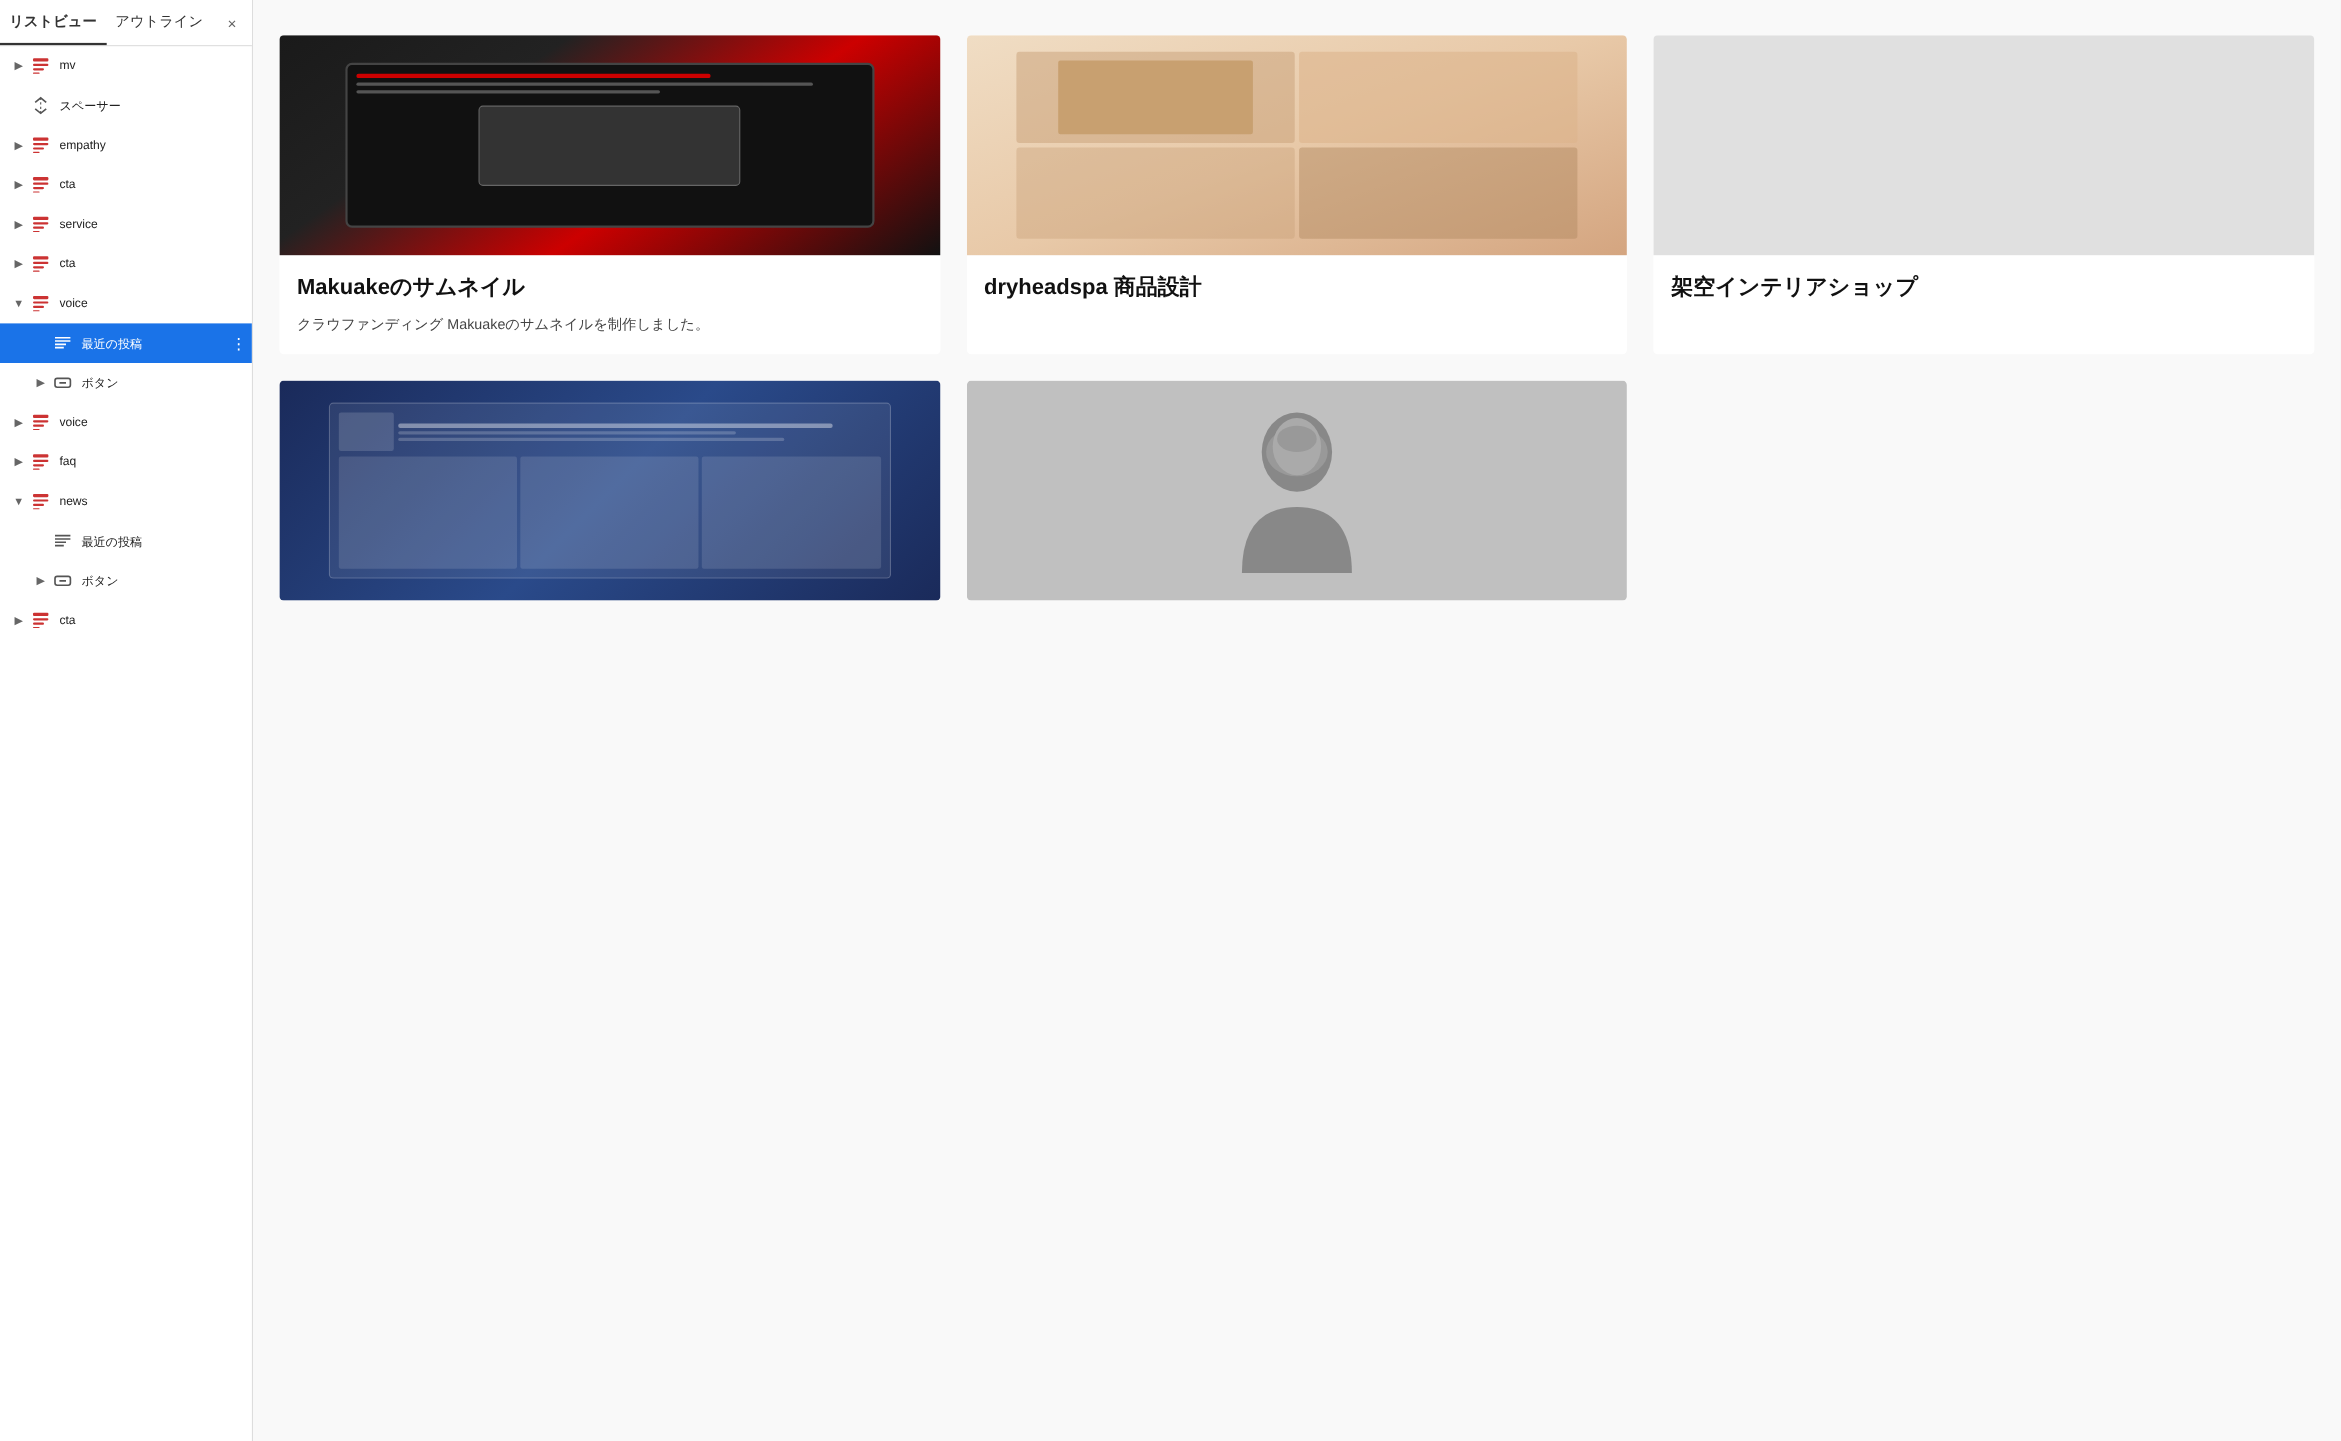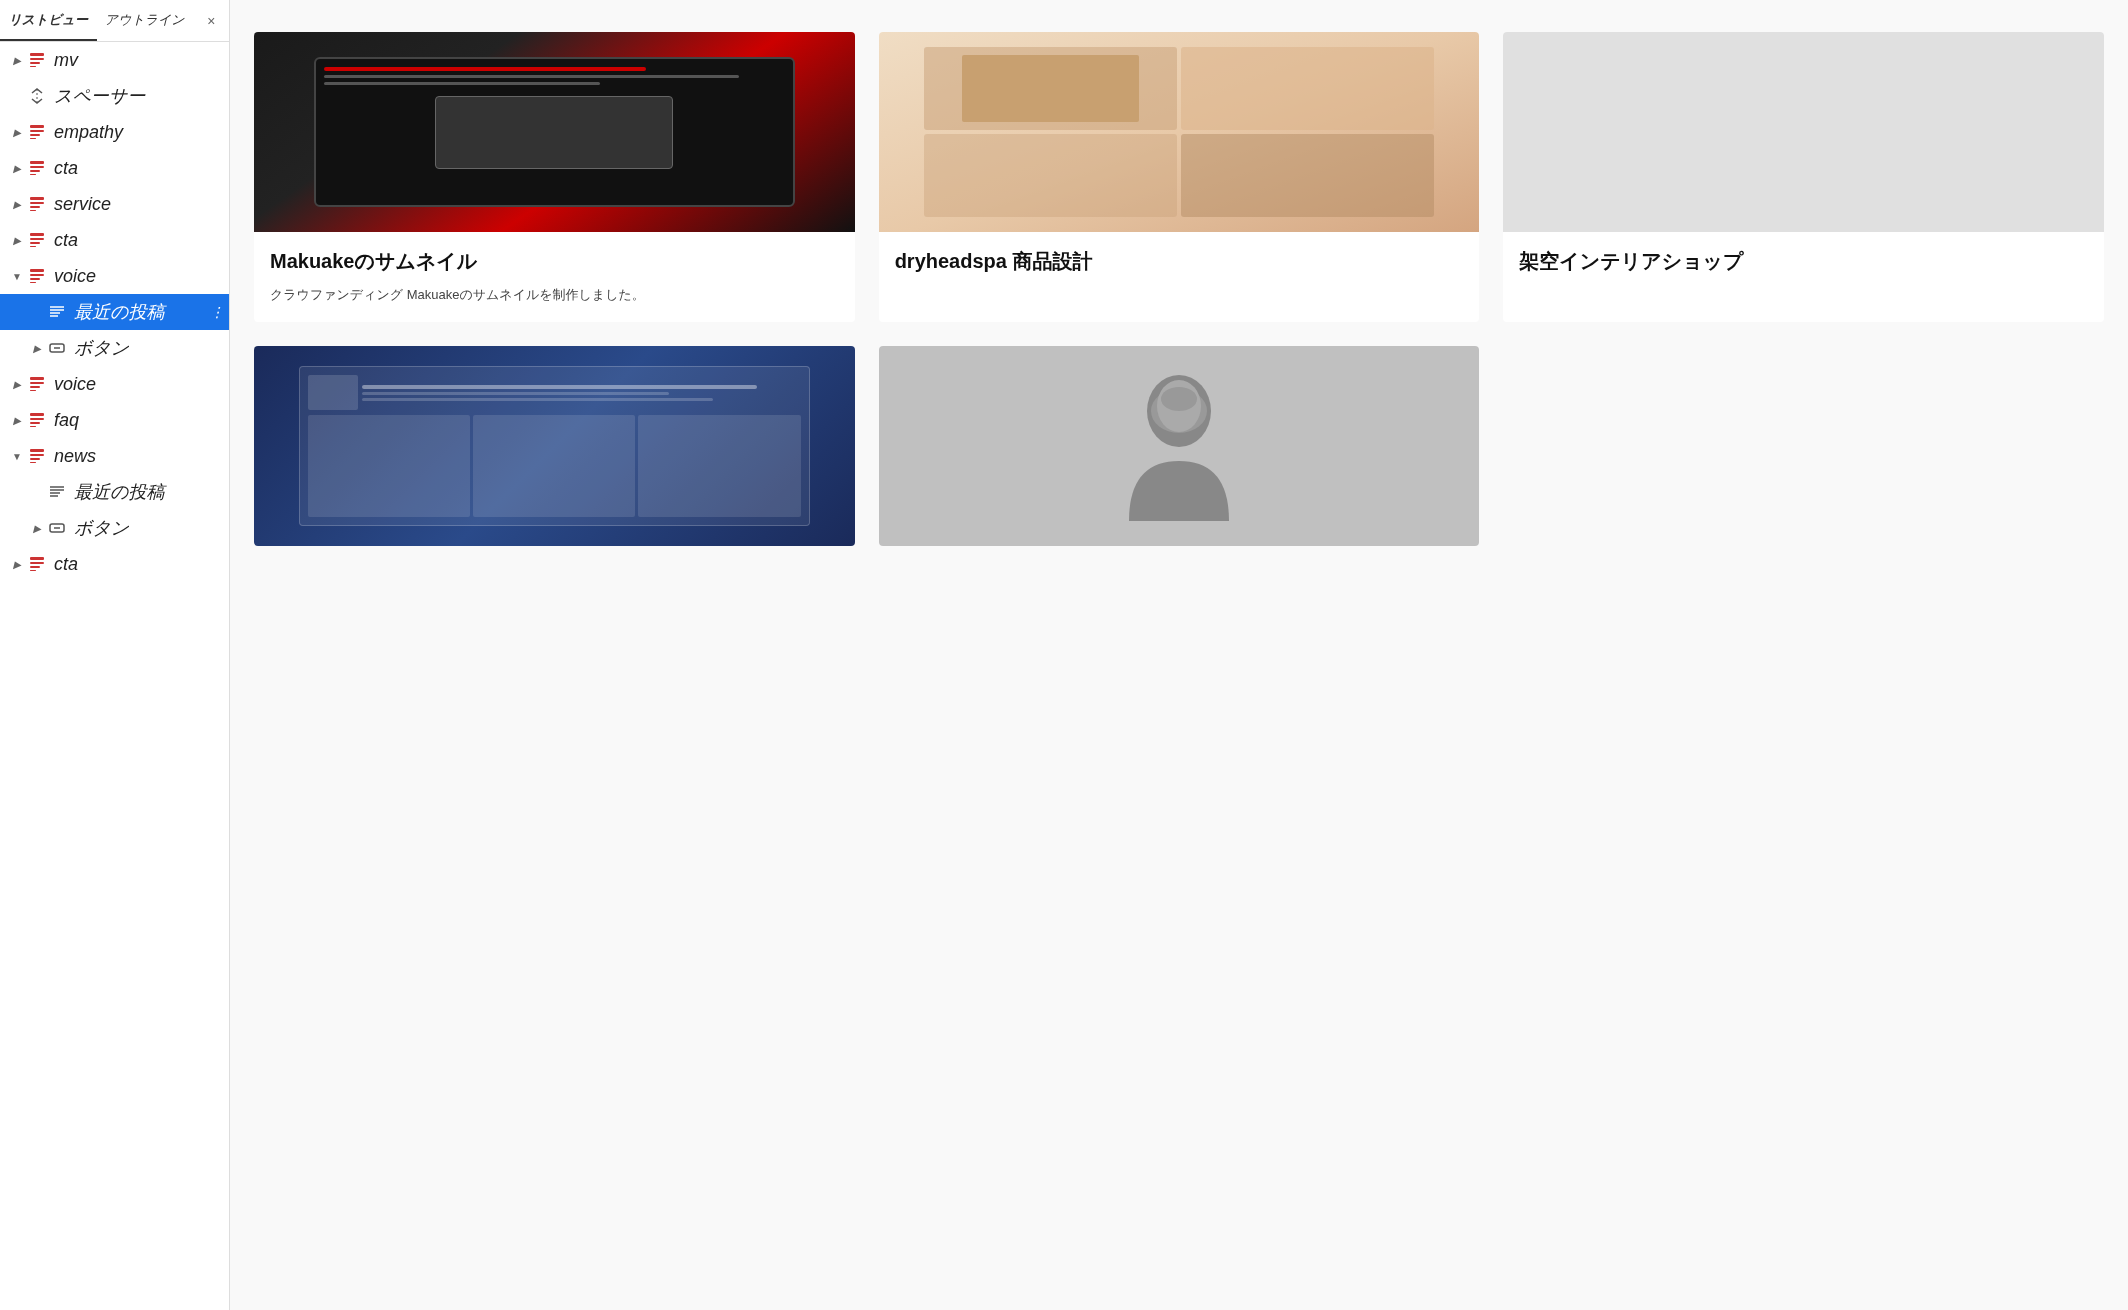--- a/index.html
+++ b/index.html
@@ -13,21 +13,20 @@
 
     
     .sidebar {
       width: 230px;
       min-width: 230px;
       background: #fff;
       border-right: 1px solid #ddd;
       display: flex;
       flex-direction: column;
       overflow: hidden;
-      font-style: italic;
     }
 
     .sidebar-tabs {
       display: flex;
       border-bottom: 1px solid #ddd;
       background: #fff;
       height: 42px;
     }
 
     .sidebar-tab {
@@ -98,21 +97,21 @@
       height: 22px;
       display: flex;
       align-items: center;
       justify-content: center;
       margin-right: 6px;
       flex-shrink: 0;
     }
 
     .item-label {
       flex: 1;
-      font-size: 18px;
+      font-size: 11px;
       white-space: nowrap;
       overflow: hidden;
       text-overflow: ellipsis;
     }
 
     .item-more {
       width: 24px;
       height: 24px;
       display: flex;
       align-items: center;

